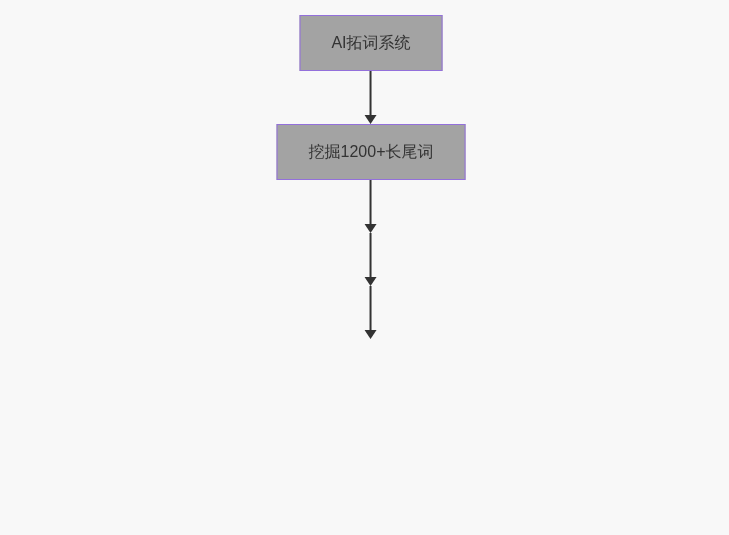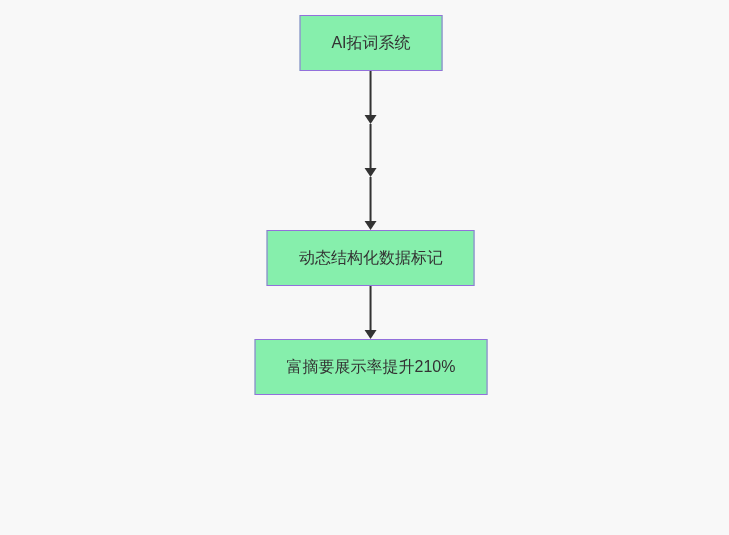--- a/index.html
+++ b/index.html
@@ -23,21 +23,21 @@
     flex-direction: column;
     align-items: center;
   }
   .node {
     box-sizing: border-box;
     height: 56px;
     padding: 12px 31px;
     display: flex;
     align-items: center;
     justify-content: center;
-    background: #86efac;
+    background: #a3a3a3;
     border: 1px solid #9370DB;
     color: #333333;
     font-size: 16px;
     white-space: nowrap;
   }
   .edge {
     height: 53px;
     display: flex;
     flex-direction: column;
     align-items: center;
@@ -62,38 +62,35 @@
 
   <div class="node">
     <span>AI拓词系统</span>
   </div>
 
   <div class="edge">
     <div class="edge-line"></div>
     <div class="arrowhead"></div>
   </div>
 
+  <div class="node">
+    <span>挖掘1200+长尾词</span>
+  </div>
 
   <div class="edge">
     <div class="edge-line"></div>
     <div class="arrowhead"></div>
   </div>
 
 
   <div class="edge">
     <div class="edge-line"></div>
     <div class="arrowhead"></div>
   </div>
 
-  <div class="node">
-    <span>动态结构化数据标记</span>
-  </div>
 
   <div class="edge">
     <div class="edge-line"></div>
     <div class="arrowhead"></div>
   </div>
 
-  <div class="node">
-    <span>富摘要展示率提升210%</span>
-  </div>
 
 </div>
 
 </body></html>

